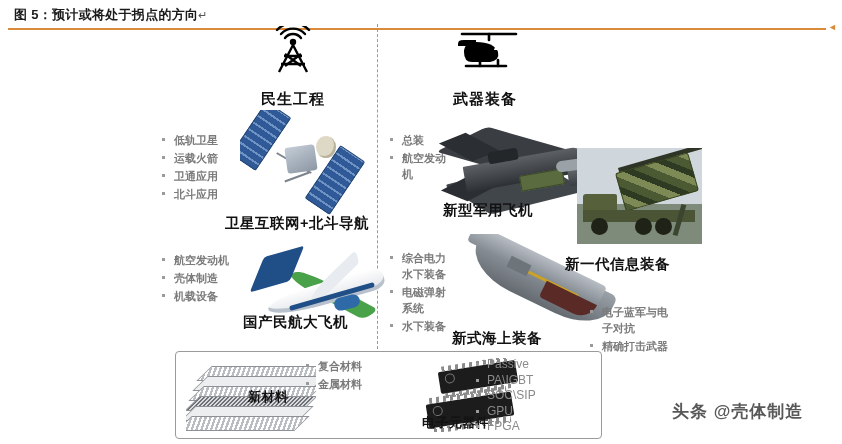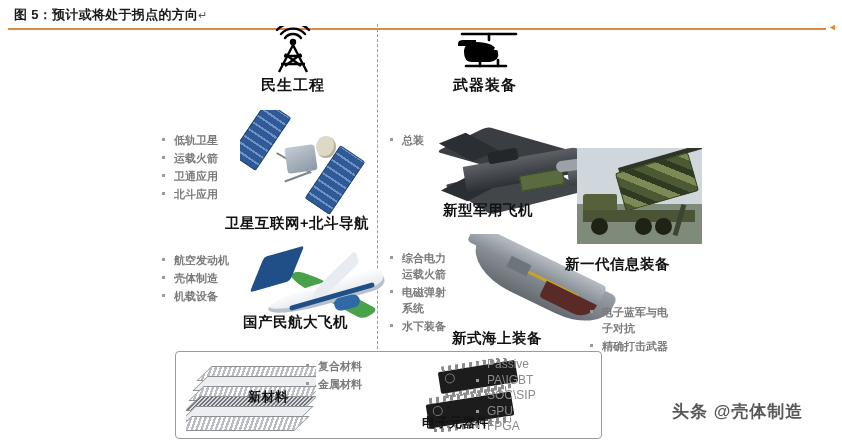--- a/index.html
+++ b/index.html
@@ -29,21 +29,21 @@
   
   .vdiv{
     position:absolute;width:0;border-left:1px dashed #999;
   }
   .vdiv-1{left:377px;top:24px;height:325px;}
 
   
   .hdr{position:absolute;text-align:center;}
   .hdr .glyph{display:block;height:48px;}
   .hdr .cap{
-    display:block;font-size:15px;font-weight:bold;color:#111;margin-top:2px;
+    display:block;font-size:15px;font-weight:bold;color:#111;margin-top:16px;
     letter-spacing:1px;
   }
   .hdr-civil{left:218px;top:26px;width:150px;}
   .hdr-weapon{left:410px;top:26px;width:150px;}
 
   
   .block{position:absolute;}
   .bullets{position:absolute;}
   .bullets li{
     list-style:none;position:relative;
@@ -269,41 +269,43 @@
       <div class="pl-stripe"></div>
       <div class="pl-eng"></div>
     </div>
   </div>
   <div class="lbl" style="left:243px;top:313px;">国产民航大飞机</div>
 
   <div class="block" style="left:388px;top:128px;">
     <div class="bullets" style="left:0;top:4px;width:72px;">
       <ul>
         <li>总装</li>
+        <li>航空发动
+机</li>
       </ul>
     </div>
     <div class="pic" style="left:48px;top:-8px;width:190px;height:100px;">
       <div class="jet-wingL"></div>
       <div class="jet-wingR"></div>
       <div class="jet-tail1"></div>
       <div class="jet-tail2"></div>
       <div class="jet-body"></div>
       <div class="jet-intake"></div>
       <div class="jet-bay"></div>
       <div class="jet-nose"></div>
       <div class="jet-cockpit"></div>
     </div>
   </div>
   <div class="lbl" style="left:443px;top:201px;">新型军用飞机</div>
 
   <div class="block" style="left:388px;top:248px;">
     <div class="bullets" style="left:0;top:2px;width:74px;">
       <ul>
         <li>综合电力
-运载火箭</li>
+水下装备</li>
         <li>电磁弹射
 系统</li>
         <li>水下装备</li>
       </ul>
     </div>
     <div class="pic" style="left:62px;top:-14px;width:180px;height:96px;">
       <div class="car-hull"></div>
       <div class="car-deck"></div>
       <div class="car-stripe"></div>
       <div class="car-isl"></div>

